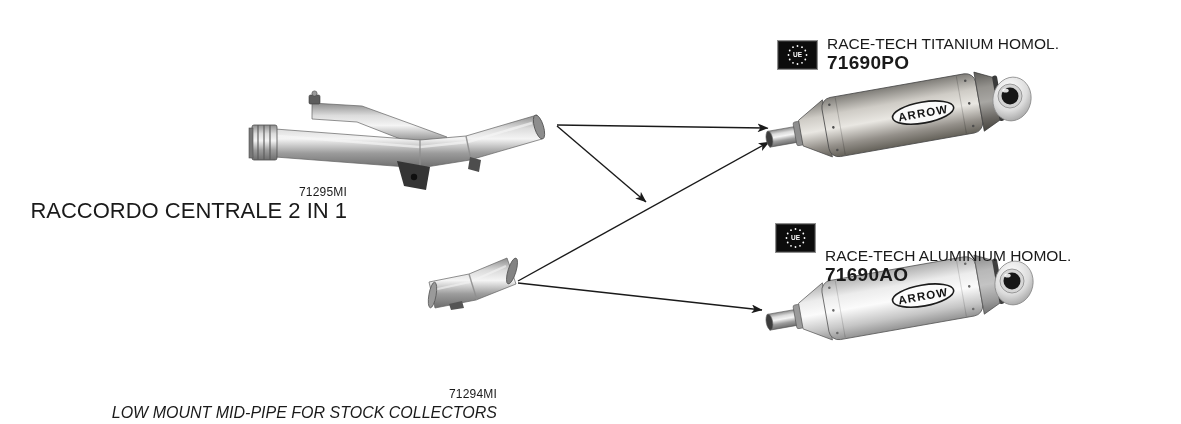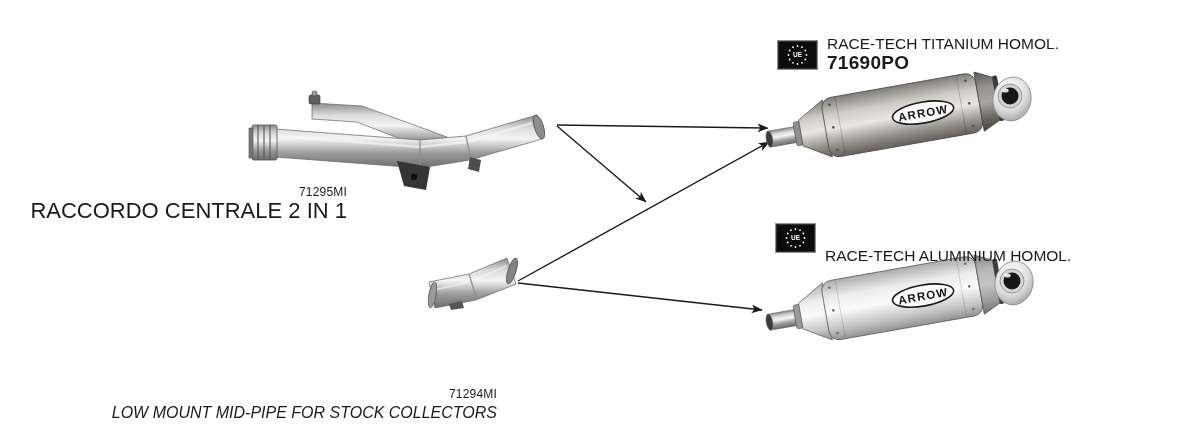--- a/index.html
+++ b/index.html
@@ -218,15 +218,16 @@
         <circle cx="11.7" cy="18.5" r="0.9"></circle>
           <circle cx="10.5" cy="14" r="0.9"></circle>
         <circle cx="11.7" cy="9.5" r="0.9"></circle>
           <circle cx="15" cy="6.2" r="0.9"></circle>
       </g>
       <text x="19.5" y="16.4" text-anchor="middle" font-size="6.5" font-weight="bold" fill="#ffffff">UE</text>
     </svg>
   </div>
   <div class="sil-label" style="left:825px; top:229px;margin-top:18px;">
     <div class="title">RACE-TECH ALUMINIUM HOMOL.</div>
+    <div class="code">71690AO</div>
   </div>
 
 </div>
 
 </body></html>

